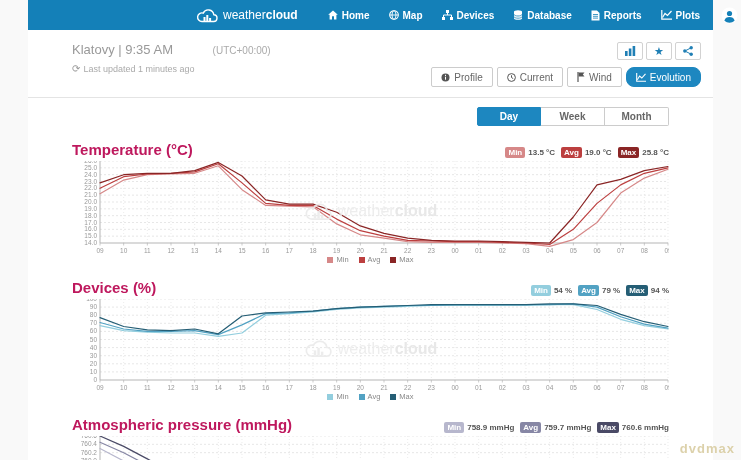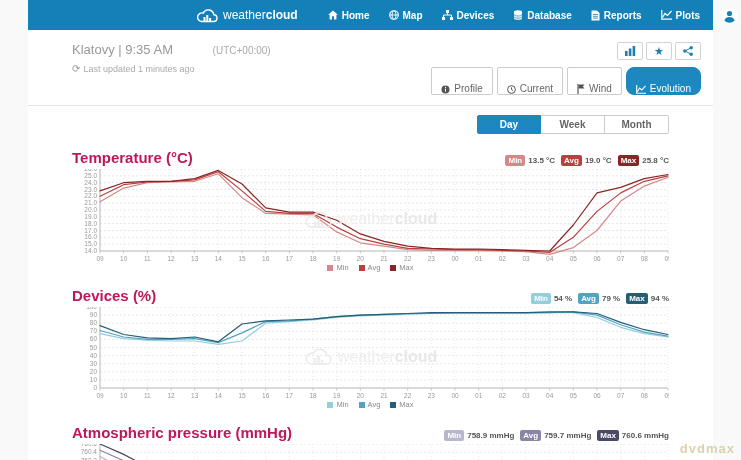--- a/index.html
+++ b/index.html
@@ -24,22 +24,22 @@
   .header-row { display:flex; justify-content:space-between; padding:12px 12px 6px 44px; }
   .station-line { font-size:13px; color:#999; }
   .station-line .utc { font-size:10px; color:#aaa;margin-left:36px; }
   .updated { font-size:9px; color:#aaa; margin-top:6px; display:flex; align-items:center; gap:3px; }
   .updated .ri { font-size:10px; color:#999; }
   .hdr-right { display:flex; flex-direction:column; align-items:flex-end; gap:7px; }
   .icon-btn-row { display:flex; gap:3px; }
   .icon-btn { width:26px; height:18px; background:#fff; border:1px solid #d2d2d2; border-radius:2px;
     display:flex; align-items:center; justify-content:center; cursor:pointer; color:#1f7fb5; font-size:10px; }
   .view-btn-row { display:flex; gap:4px; }
-  .view-btn { height:28px; padding:0 9px; background:#fff; border:1px solid #ccc; border-radius:2px;
-    font-size:10px; color:#666; display:flex; align-items:flex-end; gap:4px; cursor:pointer; }
+  .view-btn { height:20px; padding:0 9px; background:#fff; border:1px solid #ccc; border-radius:2px;
+    font-size:10px; color:#666; display:flex; align-items:center; gap:4px; cursor:pointer; }
   .view-btn .vb-ico { font-size:10px; color:#555; display:flex; }
   .view-btn.active { background:#1d87c0; border-color:#1d87c0; color:#fff;border-radius:8px; }
   .view-btn.active .vb-ico { color:#fff; }
   .divider { border:none; border-top:1px solid #e4e4e4; margin:4px 0 0 0; }
 
   
   .range-row { display:flex; justify-content:flex-end; padding:9px 44px 0;font-weight:bold; }
   .range-tab { width:64px; height:19px; background:#fff; border:1px solid #ccc; font-size:10px; color:#666;
     display:flex; align-items:center; justify-content:center; cursor:pointer; }
   .range-tab + .range-tab { border-left:none; }

